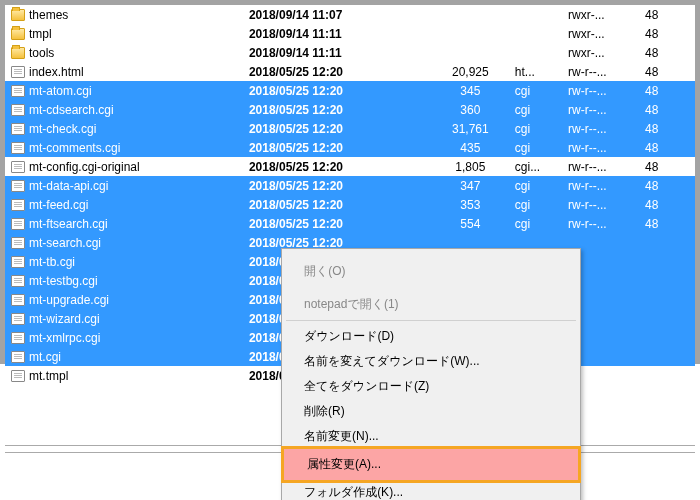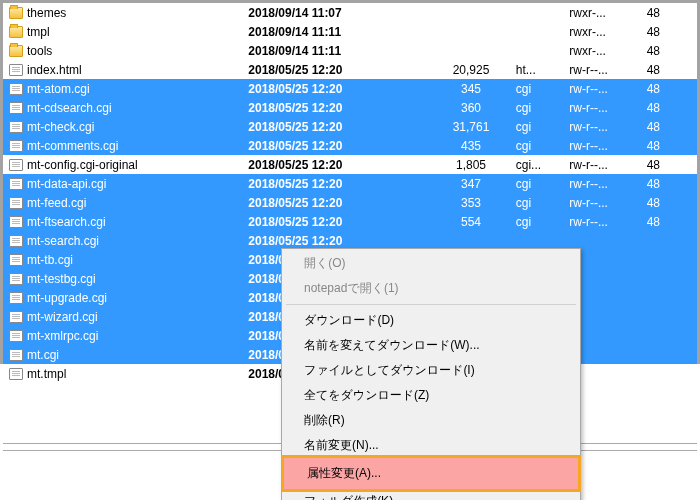--- a/index.html
+++ b/index.html
@@ -14,24 +14,24 @@
 .col-perm { width: 55px; }
 .col-own { width: 40px; margin-left: 16px; }
 .icon { display: inline-block; width: 14px; height: 12px; margin-right: 4px; vertical-align: middle; }
 .folder-icon { background: linear-gradient(#ffe9a3, #f5c13d); border: 1px solid #d4a017; border-radius: 1px; position: relative; }
 .folder-icon::before { content: ""; position: absolute; top: -3px; left: 0; width: 6px; height: 3px; background: #f5c13d; border: 1px solid #d4a017; border-bottom: none; border-radius: 1px 1px 0 0; }
 .file-icon { background: #fff; border: 1px solid #888; border-radius: 1px; position: relative; }
 .file-icon::after { content: ""; position: absolute; top: 2px; left: 2px; right: 2px; height: 1px; background: #bbb; box-shadow: 0 2px 0 #bbb, 0 4px 0 #bbb; }
 .hr-line { border: none; border-top: 1px solid #aaa; margin: 0; }
 .context-menu { position: absolute; top: 248px; left: 281px; width: 300px; background: #f0f0f0; border: 1px solid #a8a8a8; box-shadow: 2px 2px 4px rgba(0,0,0,0.25); padding: 2px; }
 .menu-item { padding: 4px 20px 4px 20px; cursor: default; color: #000; }
-.menu-item.disabled { color: #888; }
+.menu-item.disabled { color: #888; margin-top: 8px; }
 .menu-sep { height: 1px; background: #d0d0d0; margin: 3px 2px; }
 .menu-item.highlighted { border: 3px solid #f5a623; margin: -3px; padding: 7px 23px 7px 23px; background: #fca5a5; position: relative; }
-.outer-border { border: 3px solid #a3a3a3; width: 700px; height: 364px; }
+.outer-border { border: 5px solid #a3a3a3; width: 700px; height: 364px; }
 </style>
 </head>
 <body>
 
 <div class="outer-border">
 <table class="file-table">
 <tbody id="file-rows">
         <tr>
           <td class="col-name"><span class="icon folder-icon"></span><span>themes</span></td>
           <td class="col-date">2018/09/14 11:07</td>
@@ -203,20 +203,19 @@
 <hr class="hr-line" style="margin-top:60px">
 <hr class="hr-line" style="margin-top:6px">
 </div>
 
 <div class="context-menu">
   <div class="menu-item disabled">開く(O)</div>
   <div class="menu-item disabled">notepadで開く(1)</div>
   <div class="menu-sep"></div>
   <div class="menu-item">ダウンロード(D)</div>
   <div class="menu-item">名前を変えてダウンロード(W)...</div>
-  <div class="menu-item">ファイルとしてダウンロード(I)</div>
   <div class="menu-item">全てをダウンロード(Z)</div>
   <div class="menu-item">削除(R)</div>
   <div class="menu-item">名前変更(N)...</div>
   <div class="menu-item highlighted">属性変更(A)...</div>
   <div class="menu-item">フォルダ作成(K)...</div>
 
 </div>
 
 </body></html>

